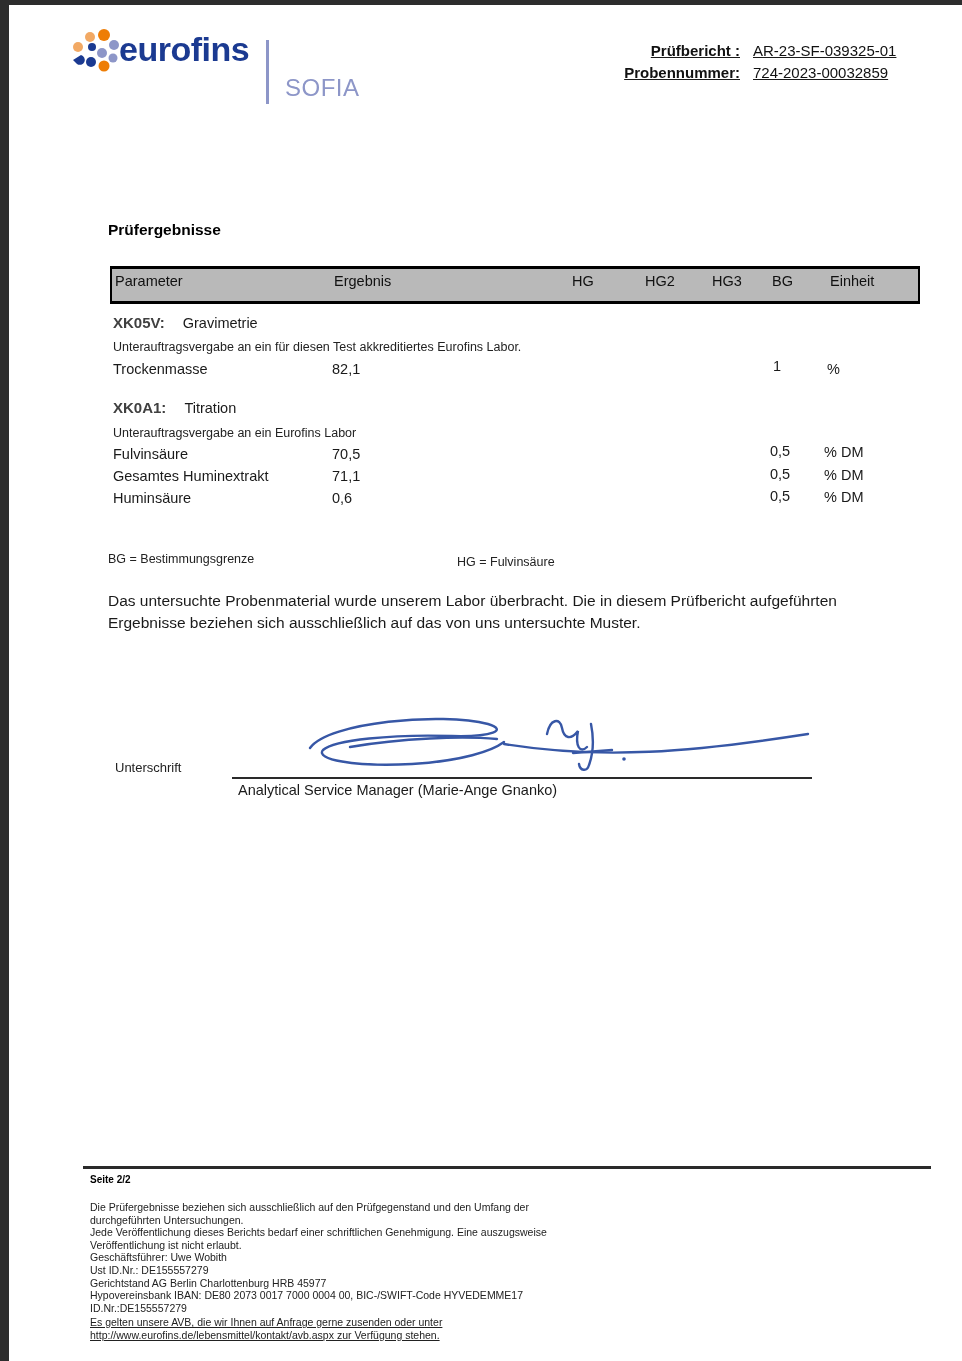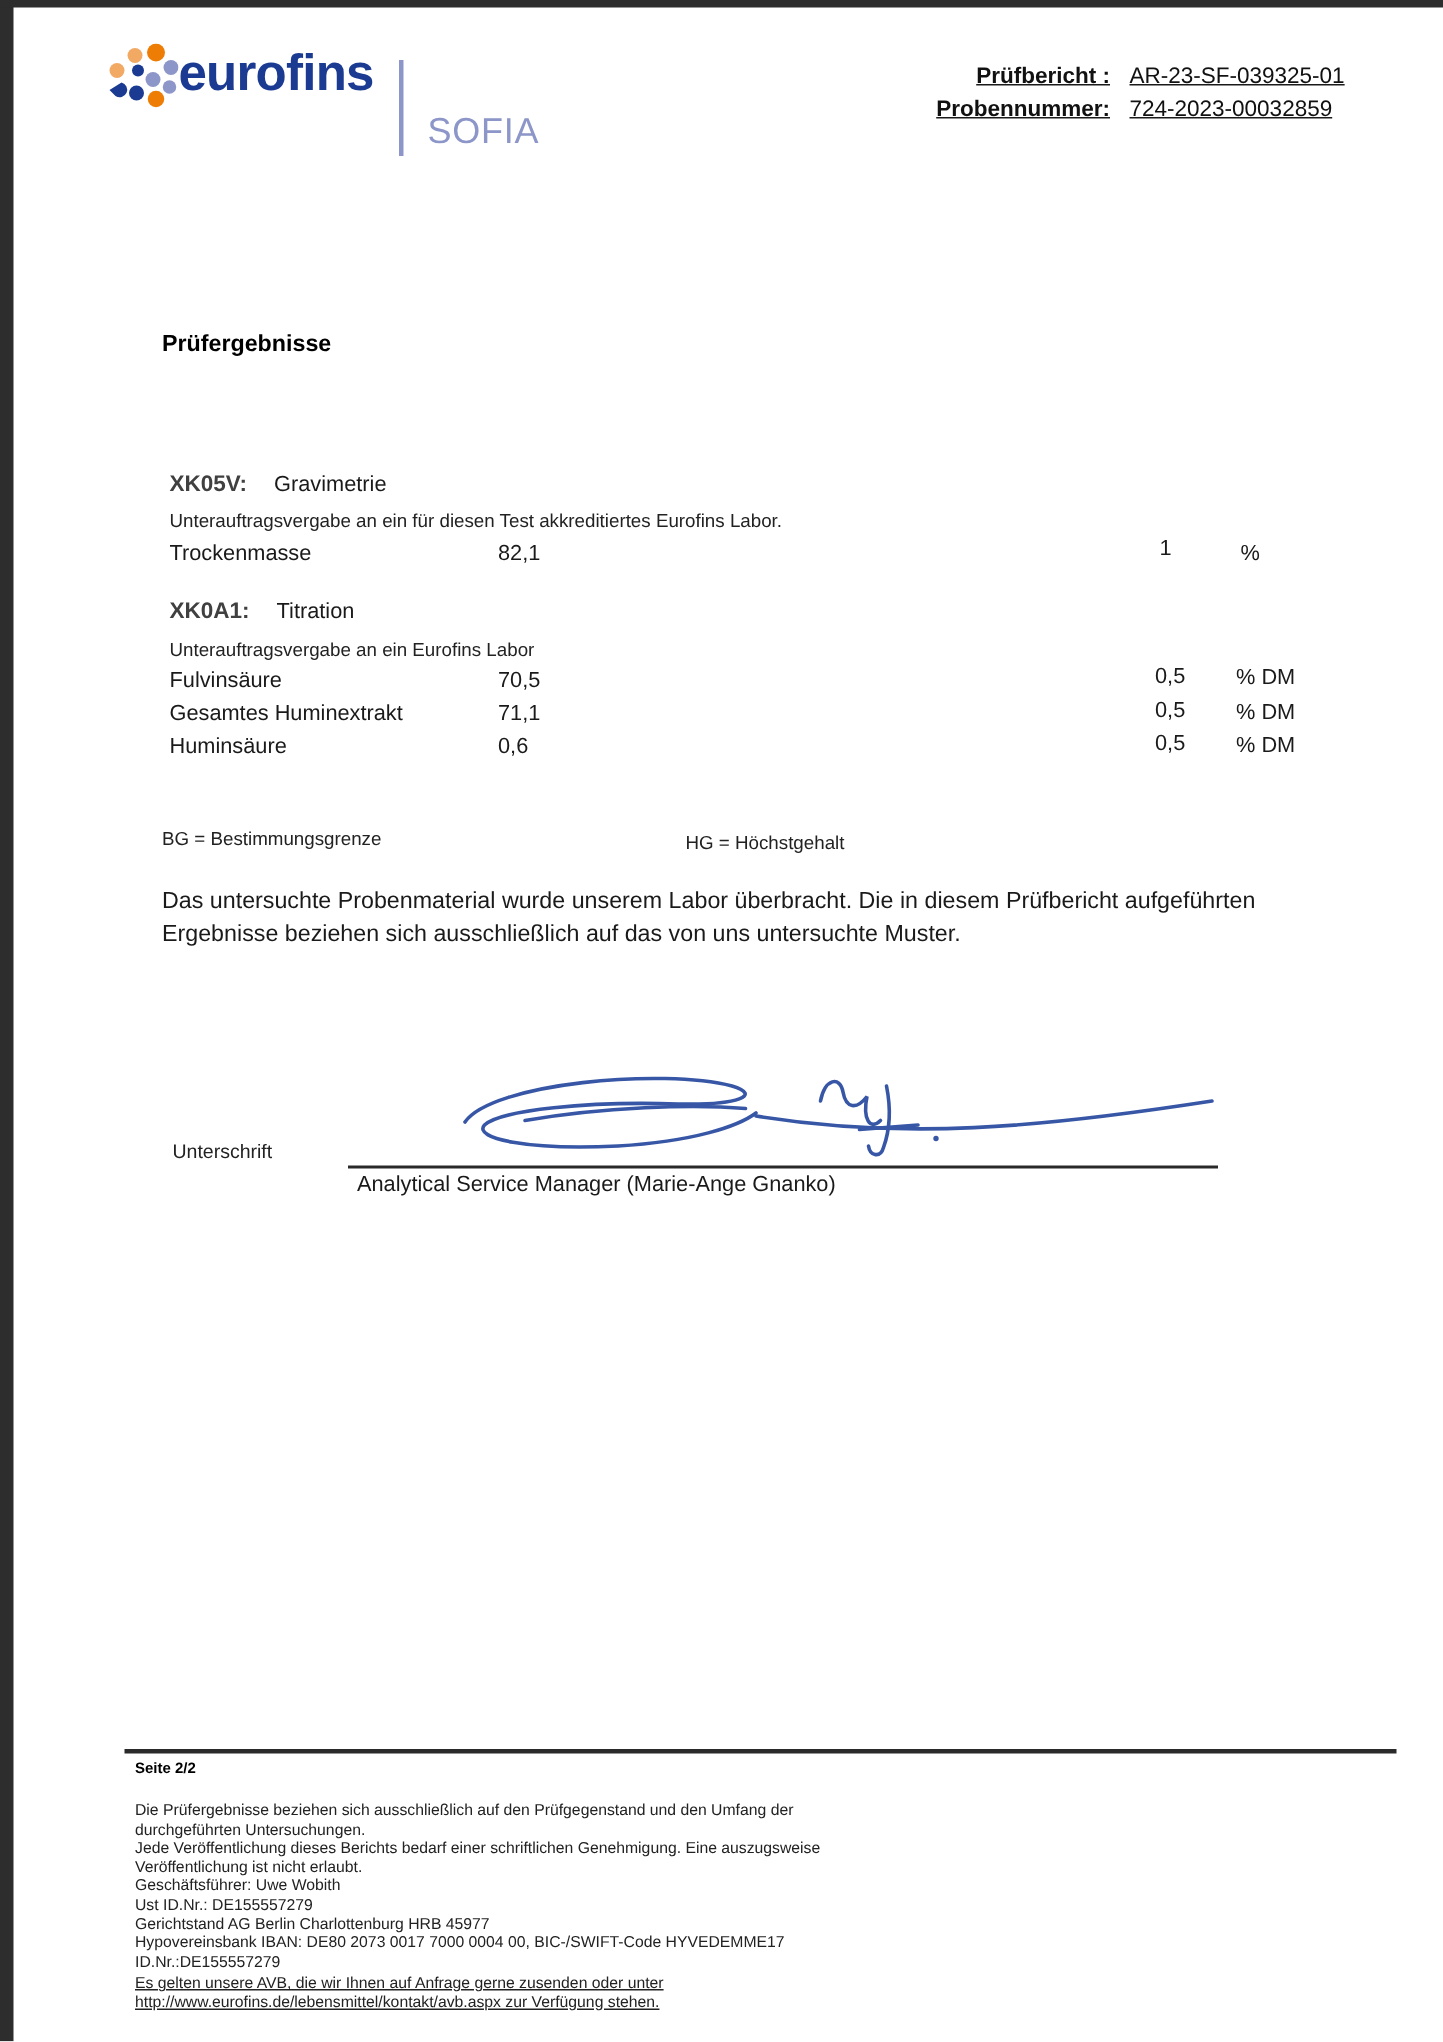--- a/index.html
+++ b/index.html
@@ -78,20 +78,29 @@
       <span class="id-value">AR-23-SF-039325-01</span>
     </div>
     <div class="id-row">
       <span class="id-label">Probennummer:</span>
       <span class="id-value">724-2023-00032859</span>
     </div>
   </div>
 
   <div class="results-title">Prüfergebnisse</div>
 
+  <div class="tbl-head">
+    <span style="left:3px">Parameter</span>
+    <span style="left:222px">Ergebnis</span>
+    <span style="left:460px">HG</span>
+    <span style="left:533px">HG2</span>
+    <span style="left:600px">HG3</span>
+    <span style="left:660px">BG</span>
+    <span style="left:718px">Einheit</span>
+  </div>
 
   <div class="abs" style="left:113px;top:314px">
     <span class="sec-code">XK05V:</span>
     <span class="sec-method" style="margin-left:14px">Gravimetrie</span>
   </div>
   <div class="abs sec-note" style="left:113px;top:340px">Unterauftragsvergabe an ein für diesen Test akkreditiertes Eurofins Labor.</div>
 
   <div>
     <span class="abs" style="left:113px;top:361px">Trockenmasse</span>
     <span class="abs" style="left:332px;top:361px">82,1</span>
@@ -118,21 +127,21 @@
     <span class="abs" style="left:824px;top:467px">% DM</span>
   </div>
   <div>
     <span class="abs" style="left:113px;top:490px">Huminsäure</span>
     <span class="abs" style="left:332px;top:490px">0,6</span>
     <span class="abs" style="left:770px;top:488px">0,5</span>
     <span class="abs" style="left:824px;top:489px">% DM</span>
   </div>
 
   <div class="abs legend" style="left:108px;top:552px">BG = Bestimmungsgrenze</div>
-  <div class="abs legend" style="left:457px;top:555px">HG = Höchstgehalt</div>
+  <div class="abs legend" style="left:457px;top:555px">HG = Fulvinsäure</div>
 
   <div class="disclaimer">
     <div>Das untersuchte Probenmaterial wurde unserem Labor überbracht. Die in diesem Prüfbericht aufgeführten</div>
     <div>Ergebnisse beziehen sich ausschließlich auf das von uns untersuchte Muster.</div>
   </div>
 
   <svg class="sig-svg" width="530" height="72" viewBox="0 0 530 72">
     <g fill="none" stroke="#3757a6" stroke-width="2.4" stroke-linecap="round">
       <path d="M18 42 C36 16 150 6 196 18 C216 24 201 31 160 30 C100 28 42 34 31 44 C23 53 60 61 120 58 C170 55 200 45 212 36"></path>
       <path d="M58 41 C110 32 170 30 205 33"></path>

